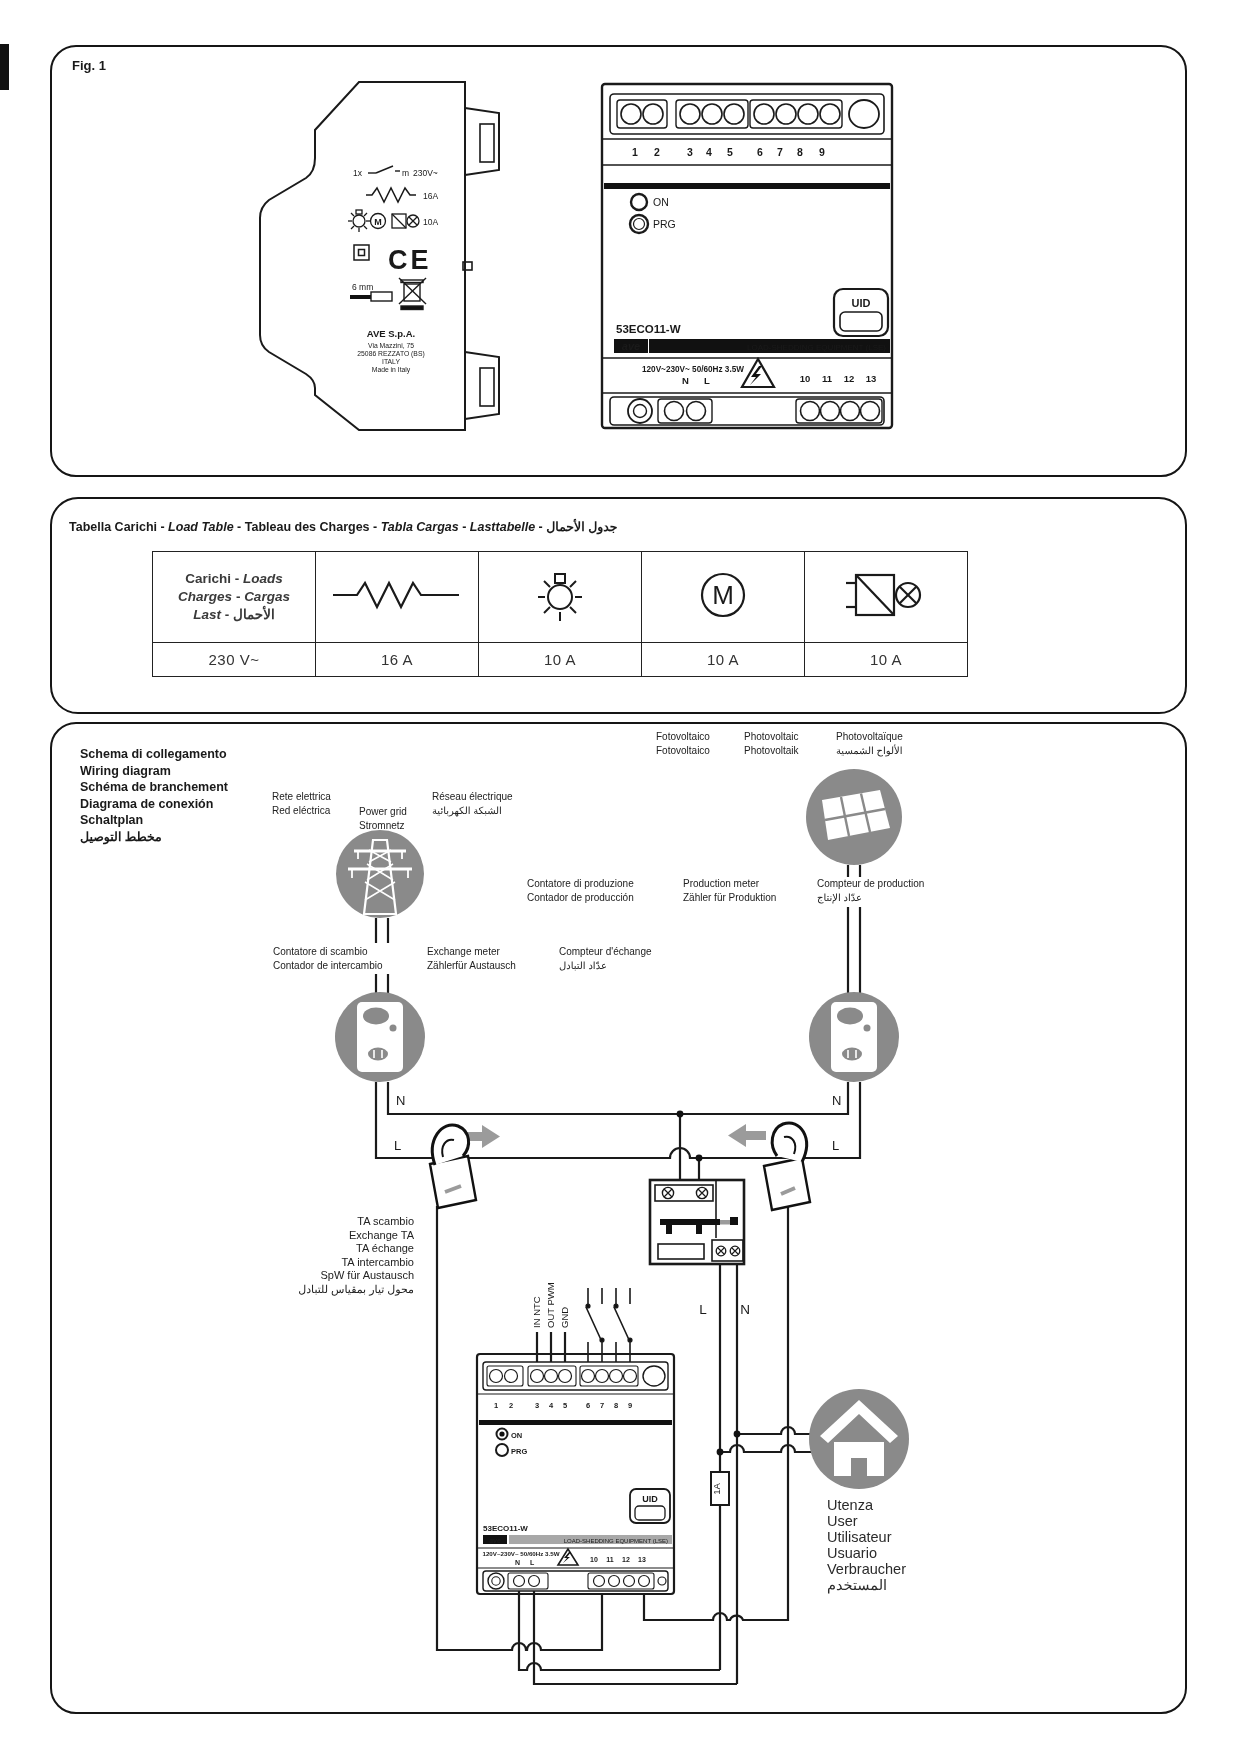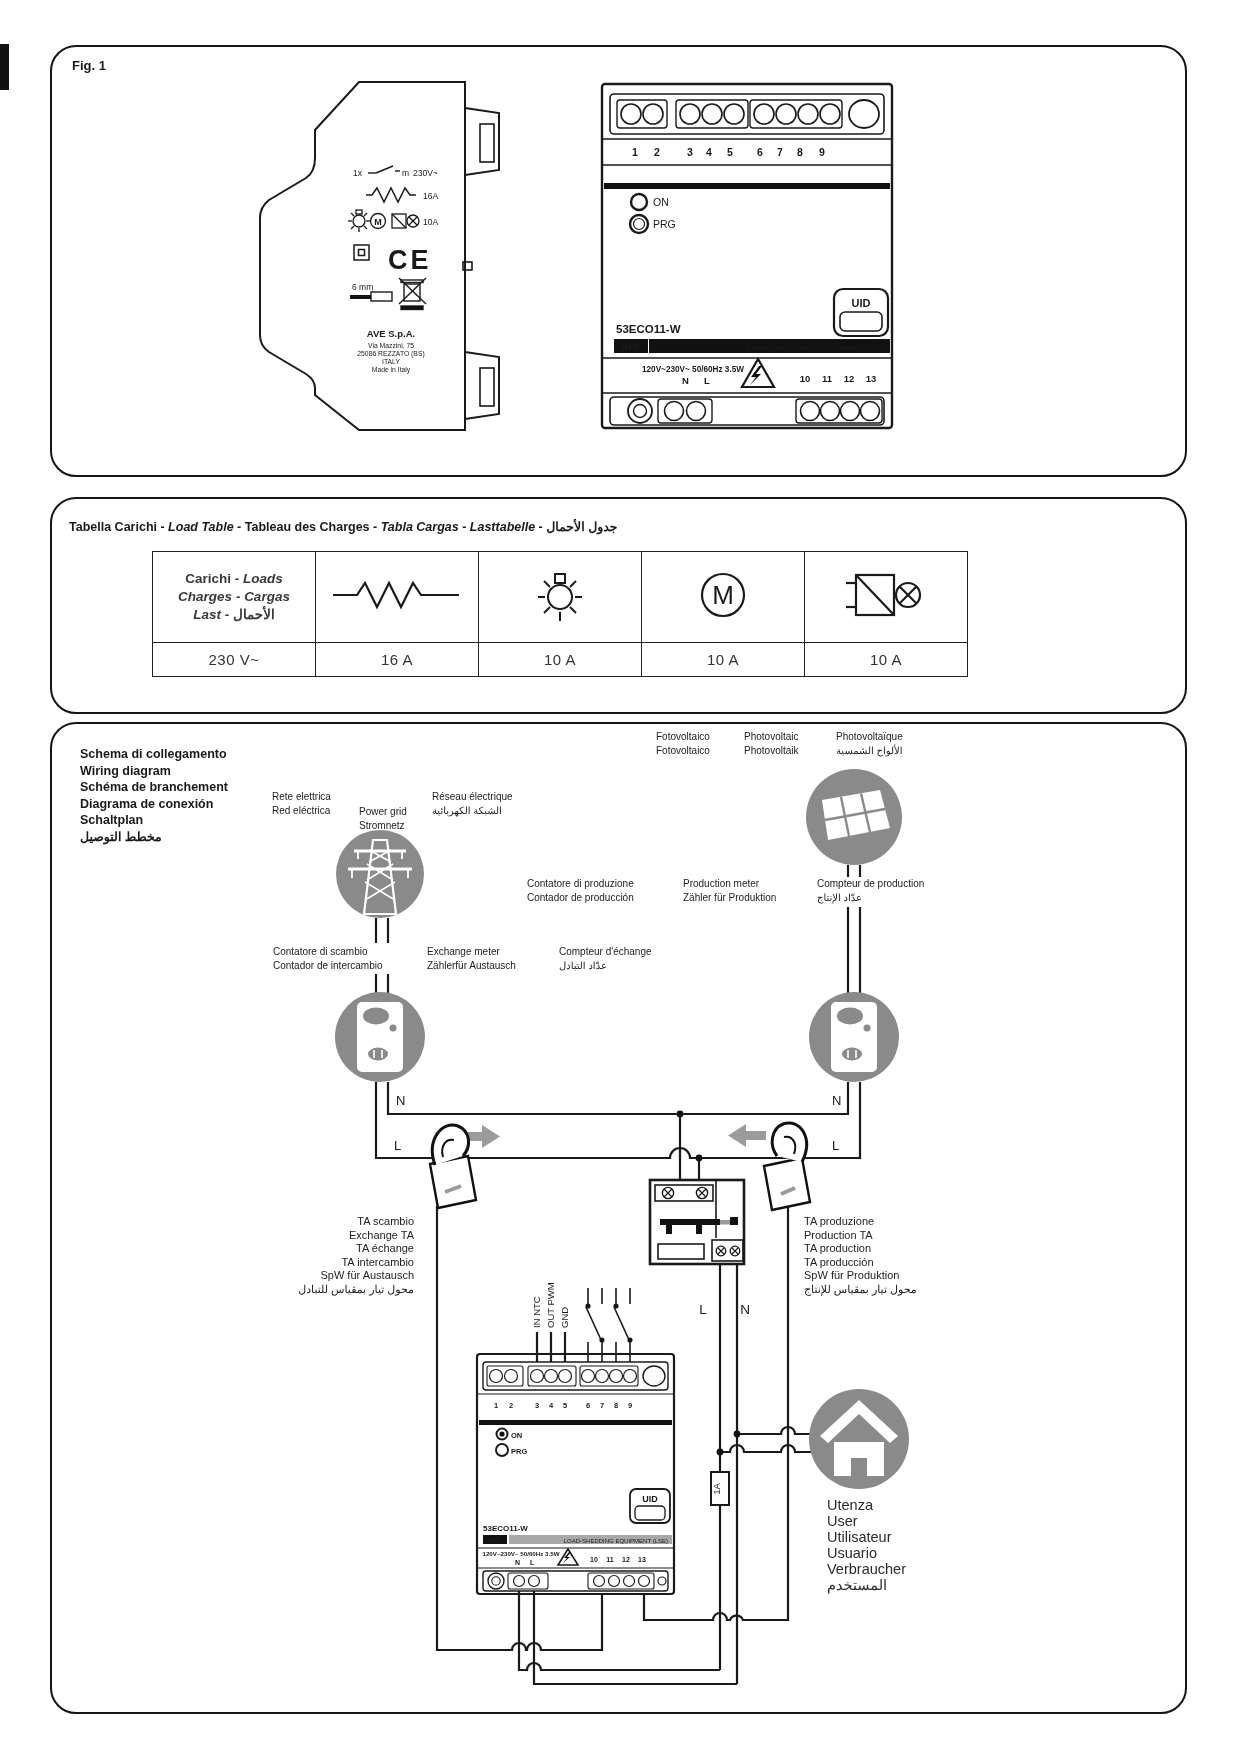--- a/index.html
+++ b/index.html
@@ -1,19 +1,19 @@
 <!DOCTYPE html>
 <html><head>
 <meta charset="utf-8">
 <style>
   html,body{margin:0;padding:0;background:#fff;}
   body{width:1241px;height:1754px;position:relative;font-family:"Liberation Sans",sans-serif;color:#1a1a1a;}
   .panel{position:absolute;border:2.5px solid #151515;border-radius:26px;background:#fff;}
   #panel1{left:50px;top:45px;width:1133px;height:428px;}
-  #panel2{left:50px;top:497px;width:1133px;height:213px;}
+  #panel2{left:50px;top:497px;width:1133px;height:213px;border-radius:28px;}
   #panel3{left:50px;top:722px;width:1133px;height:988px;}
   .abs{position:absolute;}
   .edge-mark{position:absolute;left:0;top:44px;width:9px;height:46px;background:#111;}
   .figlabel{font-weight:bold;font-size:13px;}
   svg text{font-family:"Liberation Sans",sans-serif;fill:#1a1a1a;}
   
   .lt-title{font-size:12.5px;font-weight:bold;white-space:nowrap;}
   .lt-title .it{font-style:italic;}
   table.loads{border-collapse:collapse;}
   table.loads td{border:1.6px solid #222;width:162px;text-align:center;vertical-align:middle;padding:0;}
@@ -560,28 +560,20 @@
   </div>
 
   <div class="tablock" style="left:200px;top:491px;width:162px;text-align:right">
     <div>TA scambio</div>
     <div>Exchange TA</div>
     <div>TA échange</div>
     <div>TA intercambio</div>
     <div>SpW für Austausch</div>
     <div>محول تيار بمقياس للتبادل</div>
   </div>
-  <div class="tablock" style="left:752px;top:491px">
-    <div>TA produzione</div>
-    <div>Production TA</div>
-    <div>TA production</div>
-    <div>TA producción</div>
-    <div>SpW für Produktion</div>
-    <div>محول تيار بمقياس للإنتاج</div>
-  </div>
 
   <div class="userblock" style="left:775px;top:773px">
     <span>Utenza</span>
     <span>User</span>
     <span>Utilisateur</span>
     <span>Usuario</span>
     <span>Verbraucher</span>
     <span>المستخدم</span>
   </div>
 </div>

